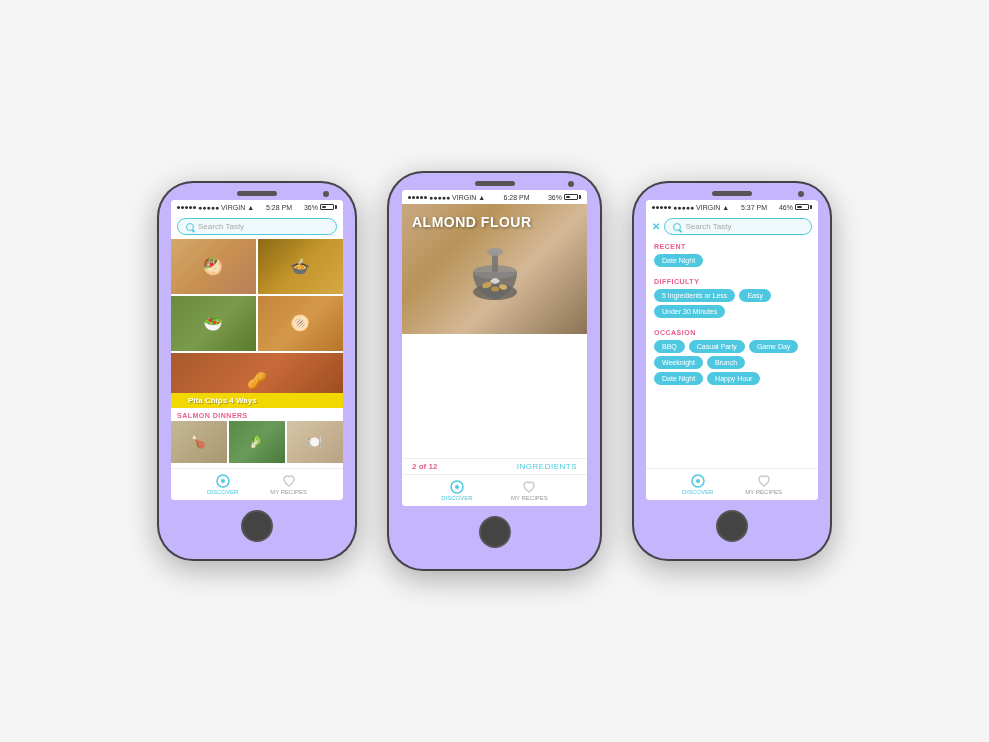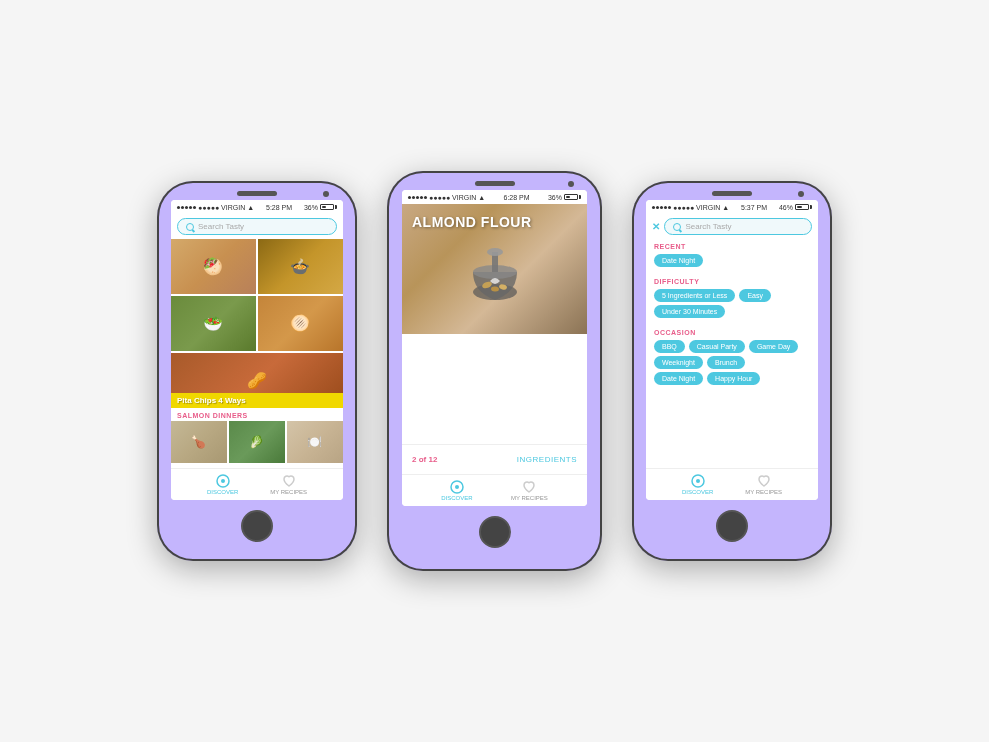--- a/index.html
+++ b/index.html
@@ -160,21 +160,21 @@
       height: 55px;
     }
 
     
     .pita-label {
       position: absolute;
       bottom: 0;
       left: 0;
       right: 0;
       background: #f0d800;
-      padding: 3px 6px;
+      padding: 3px 17px;
       font-size: 8px;
       font-weight: bold;
       color: white;
       text-shadow: 1px 1px 1px rgba(0,0,0,0.3);
     }
 
     .section-label {
       font-size: 7px;
       font-weight: bold;
       color: #e85d8a;
@@ -263,21 +263,21 @@
       flex: 1;
     }
 
     .recipe-footer {
       position: absolute;
       bottom: 32px;
       left: 0;
       right: 0;
       display: flex;
       justify-content: space-between;
-      padding: 10px 10px;
+      padding: 3px 10px;
       border-top: 1px solid #eee;
     }
 
     .recipe-page {
       font-size: 8px;
       font-weight: bold;
       color: #e85d8a;
     }
 
     .recipe-ingredients {

